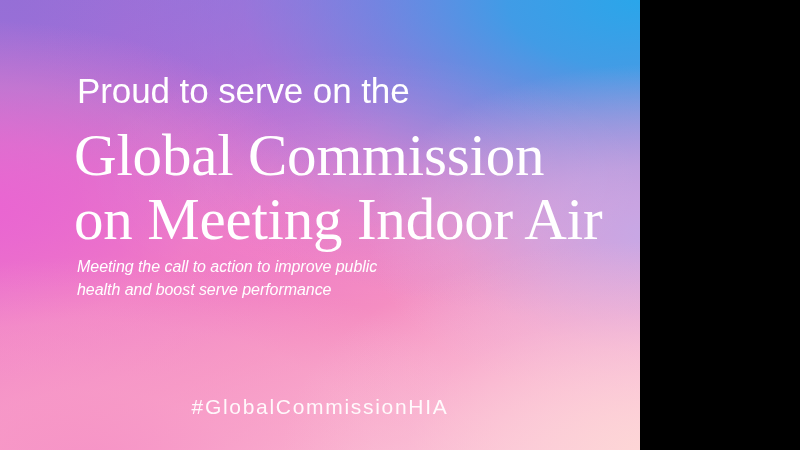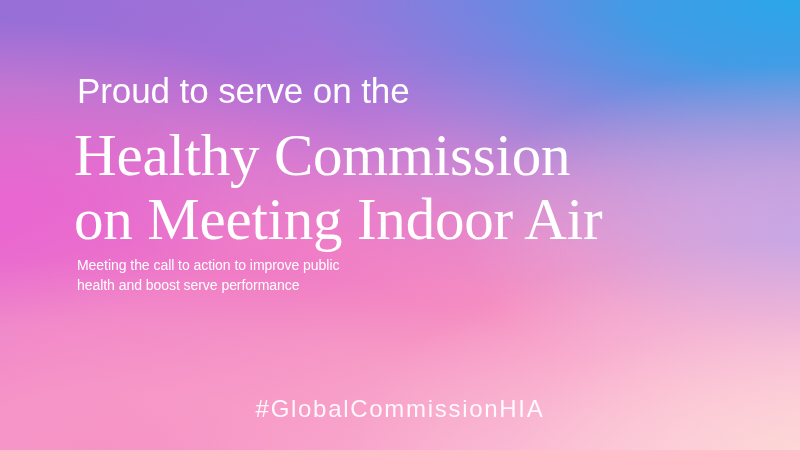--- a/index.html
+++ b/index.html
@@ -3,21 +3,21 @@
 <meta charset="utf-8">
 <style>
   html, body {
     margin: 0;
     padding: 0;
     background: #000;
   }
 
   #card {
     position: relative;
-    width: 800px;
+    width: 640px;
     height: 450px;
     overflow: hidden;
     font-family: "Liberation Sans", sans-serif;
     
     background:
       linear-gradient(160deg,
         #8f7ae0 0%,
         #b071dc 14%,
         #d767cf 32%,
         #ee74c4 48%,
@@ -133,35 +133,36 @@
     font-weight: 400;
     color: #ffffff;
     letter-spacing: -0.2px;
     white-space: nowrap;
   }
 
   .subtitle {
     position: absolute;
     left: 77px;
     top: 256px;
-    font-size: 14px;
+    font-size: 16px;
     line-height: 1.42;
     font-weight: 400;
     color: #ffffff;
     letter-spacing: -0.05px;
     white-space: nowrap;
+    font-style: italic;
   }
 
   .hashtag {
     position: absolute;
     left: 0;
     right: 0;
     top: 395px;
     text-align: center;
-    font-size: 24px;
+    font-size: 21px;
     font-weight: 400;
     color: rgba(255,255,255,0.93);
     letter-spacing: 1.7px;
   }
 </style>
 </head>
 <body>
 
 <div id="card">
 
@@ -171,21 +172,21 @@
   <div class="mesh blob-lavender"></div>
   <div class="mesh blob-pink"></div>
   <div class="mesh blob-peach"></div>
   <div class="mesh blob-sheen"></div>
 
   <div class="content">
 
     <div class="eyebrow">Proud to serve on the</div>
 
     <div class="headline">
-      <div>Healthy Commission</div>
+      <div>Global Commission</div>
       <div>on Meeting Indoor Air</div>
     </div>
 
     <div class="subtitle">
       <div>Meeting the call to action to improve public</div>
       <div>health and boost serve performance</div>
     </div>
 
     <div class="hashtag">#GlobalCommissionHIA</div>
 

